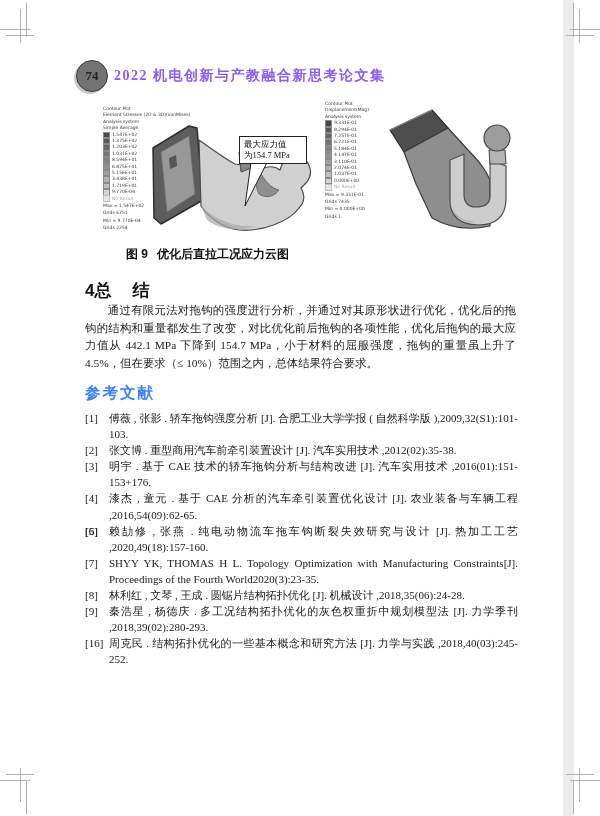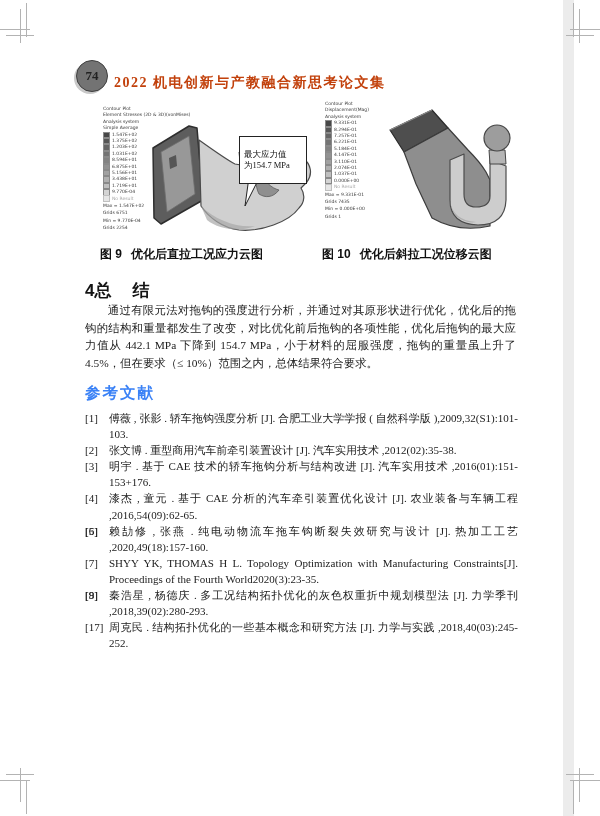--- a/index.html
+++ b/index.html
@@ -7,39 +7,39 @@
         font-family:"Liberation Serif","DejaVu Serif",serif;color:#1c1c1c}
   .abs{position:absolute}
   
   .edge-band{position:absolute;left:563px;top:0;width:11px;height:816px;background:#ececec}
   
   .cl{position:absolute;background:#b3b3b3}
   
   .pagenum{position:absolute;left:76px;top:60px;width:30px;height:30px;border:1.5px solid #3f3f3f;
            border-radius:50%;display:flex;align-items:center;justify-content:center;
            font:bold 13px "Liberation Serif",serif;background:#737373;box-shadow:-2px 2px 0 #c9c9c9;color:#222}
-  .header-title{position:absolute;left:114px;top:74px;font:bold 14px "Liberation Serif",serif;
-                letter-spacing:1.5px;color:#c2410c}
+  .header-title{position:absolute;left:114px;top:67px;font:bold 14px "Liberation Serif",serif;
+                letter-spacing:1.5px;color:#8b5cf6}
   
   .legend{position:absolute;font:4.5px/6.4px "DejaVu Sans",sans-serif;color:#3a3a3a;white-space:nowrap}
   .lg-row{display:flex;align-items:center;gap:2px;height:6.4px}
   .sw{width:5px;height:4.5px;border:0.5px solid #8a8a8a;display:inline-block;flex:0 0 auto}
   .s0{background:#474747}.s1{background:#565656}.s2{background:#656565}.s3{background:#747474}
   .s4{background:#838383}.s5{background:#929292}.s6{background:#a1a1a1}.s7{background:#b0b0b0}
   .s8{background:#bfbfbf}.s9{background:#d4d4d4}.snr{background:#e6e6e6;border-color:#c0c0c0}
   .nores{color:#a7a7a7}
   .lg-foot{margin-top:1px}
   .lg-foot:first-of-type{margin-top:3px}
   
   .callout{position:absolute;left:239px;top:136px;width:58px;border:1px solid #222;background:#fff;
-           padding:12px 4px;font:8.5px/11px "Liberation Serif",serif;color:#111;z-index:5}
+           padding:2px 4px;font:8.5px/11px "Liberation Serif",serif;color:#111;z-index:5}
   .callout-arrow{position:absolute;left:239px;top:162px;z-index:4}
   
   .caption{position:absolute;top:246px;font:bold 12px "Liberation Sans","DejaVu Sans",sans-serif;
-           color:#101010;}
+           color:#101010;text-align:center}
   .caption .lbl{margin-right:9px}
   
   .h2{position:absolute;left:85px;top:279px;font:bold 17px "Liberation Sans","DejaVu Sans",sans-serif;color:#131313}
   .h2 .h2t{letter-spacing:2px}
   .para{position:absolute;left:85px;top:302px;width:431px;font:11.4px/17.5px "Liberation Serif",serif;
         text-align:justify;text-indent:2em;color:#1b1b1b}
   
   .refs-h{position:absolute;left:85px;top:383px;font:bold 15.5px "Liberation Sans","DejaVu Sans",sans-serif;
           letter-spacing:2px;color:#3b82f6}
   .reflist{position:absolute;left:85px;top:410px;width:433px;font:11px/16.1px "Liberation Serif",serif;
@@ -217,36 +217,33 @@
                Q102,99 88,99 Q76,99 76,86 L76,46 Z" fill="#cdcdcd" stroke="#4c4c4c" stroke-width="1.2"></path>
       <polygon points="101,42 117,42 118,56 102,56" fill="#b5b5b5" stroke="#454545" stroke-width="1"></polygon>
       <circle cx="109" cy="30" r="13" fill="#9d9d9d" stroke="#454545" stroke-width="1.2"></circle>
       <path d="M62,92 Q64,112 88,114 Q78,116 68,108 Q62,100 62,92 Z" fill="#a9a9a9" opacity="0.8"></path>
     </g>
   </svg>
 
   <div class="caption" style="left:100px;width:215px">
     <span class="lbl">图 9</span><span>优化后直拉工况应力云图</span>
   </div>
-  <div class="caption" style="left:322px;width:205px">
-    <span class="lbl">图 10</span><span>优化后斜拉工况位移云图</span>
-  </div>
 
   <div class="h2">
     <span>4</span><span class="h2t">总　结</span>
   </div>
   <div class="para">通过有限元法对拖钩的强度进行分析，并通过对其原形状进行优化，优化后的拖钩的结构和重量都发生了改变，对比优化前后拖钩的各项性能，优化后拖钩的最大应力值从 442.1 MPa 下降到 154.7 MPa，小于材料的屈服强度，拖钩的重量虽上升了 4.5%，但在要求（≤ 10%）范围之内，总体结果符合要求。</div>
 
   <div class="refs-h">参考文献</div>
   <div class="reflist">
     <div class="ref"><span class="mk">[1]</span><span>傅薇 , 张影 . 轿车拖钩强度分析 [J]. 合肥工业大学学报 ( 自然科学版 ),2009,32(S1):101-103.</span></div>
     <div class="ref"><span class="mk">[2]</span><span>张文博 . 重型商用汽车前牵引装置设计 [J]. 汽车实用技术 ,2012(02):35-38.</span></div>
     <div class="ref"><span class="mk">[3]</span><span>明宇 . 基于 CAE 技术的轿车拖钩分析与结构改进 [J]. 汽车实用技术 ,2016(01):151-153+176.</span></div>
     <div class="ref"><span class="mk">[4]</span><span>漆杰 , 童元 . 基于 CAE 分析的汽车牵引装置优化设计 [J]. 农业装备与车辆工程 ,2016,54(09):62-65.</span></div>
     <div class="ref"><span class="mk">[5]</span></div>
     <div class="ref"><span class="mk">[6]</span><span>赖劼修 , 张燕 . 纯电动物流车拖车钩断裂失效研究与设计 [J]. 热加工工艺 ,2020,49(18):157-160.</span></div>
     <div class="ref"><span class="mk">[7]</span><span>SHYY YK, THOMAS H L. Topology Optimization with Manufacturing Constraints[J]. Proceedings of the Fourth World2020(3):23-35.</span></div>
-    <div class="ref"><span class="mk">[8]</span></div>
+    <div class="ref"><span class="mk">[8]</span><span>林利红 , 文琴 , 王成 . 圆锯片结构拓扑优化 [J]. 机械设计 ,2018,35(06):24-28.</span></div>
     <div class="ref"><span class="mk">[9]</span><span>秦浩星 , 杨德庆 . 多工况结构拓扑优化的灰色权重折中规划模型法 [J]. 力学季刊 ,2018,39(02):280-293.</span></div>
-    <div class="ref"><span class="mk">[17]</span><span>周克民 . 结构拓扑优化的一些基本概念和研究方法 [J]. 力学与实践 ,2018,40(03):245-252.</span></div>
+    <div class="ref"><span class="mk">[16]</span><span>周克民 . 结构拓扑优化的一些基本概念和研究方法 [J]. 力学与实践 ,2018,40(03):245-252.</span></div>
   </div>
 
 </div>
 
 </body></html>

